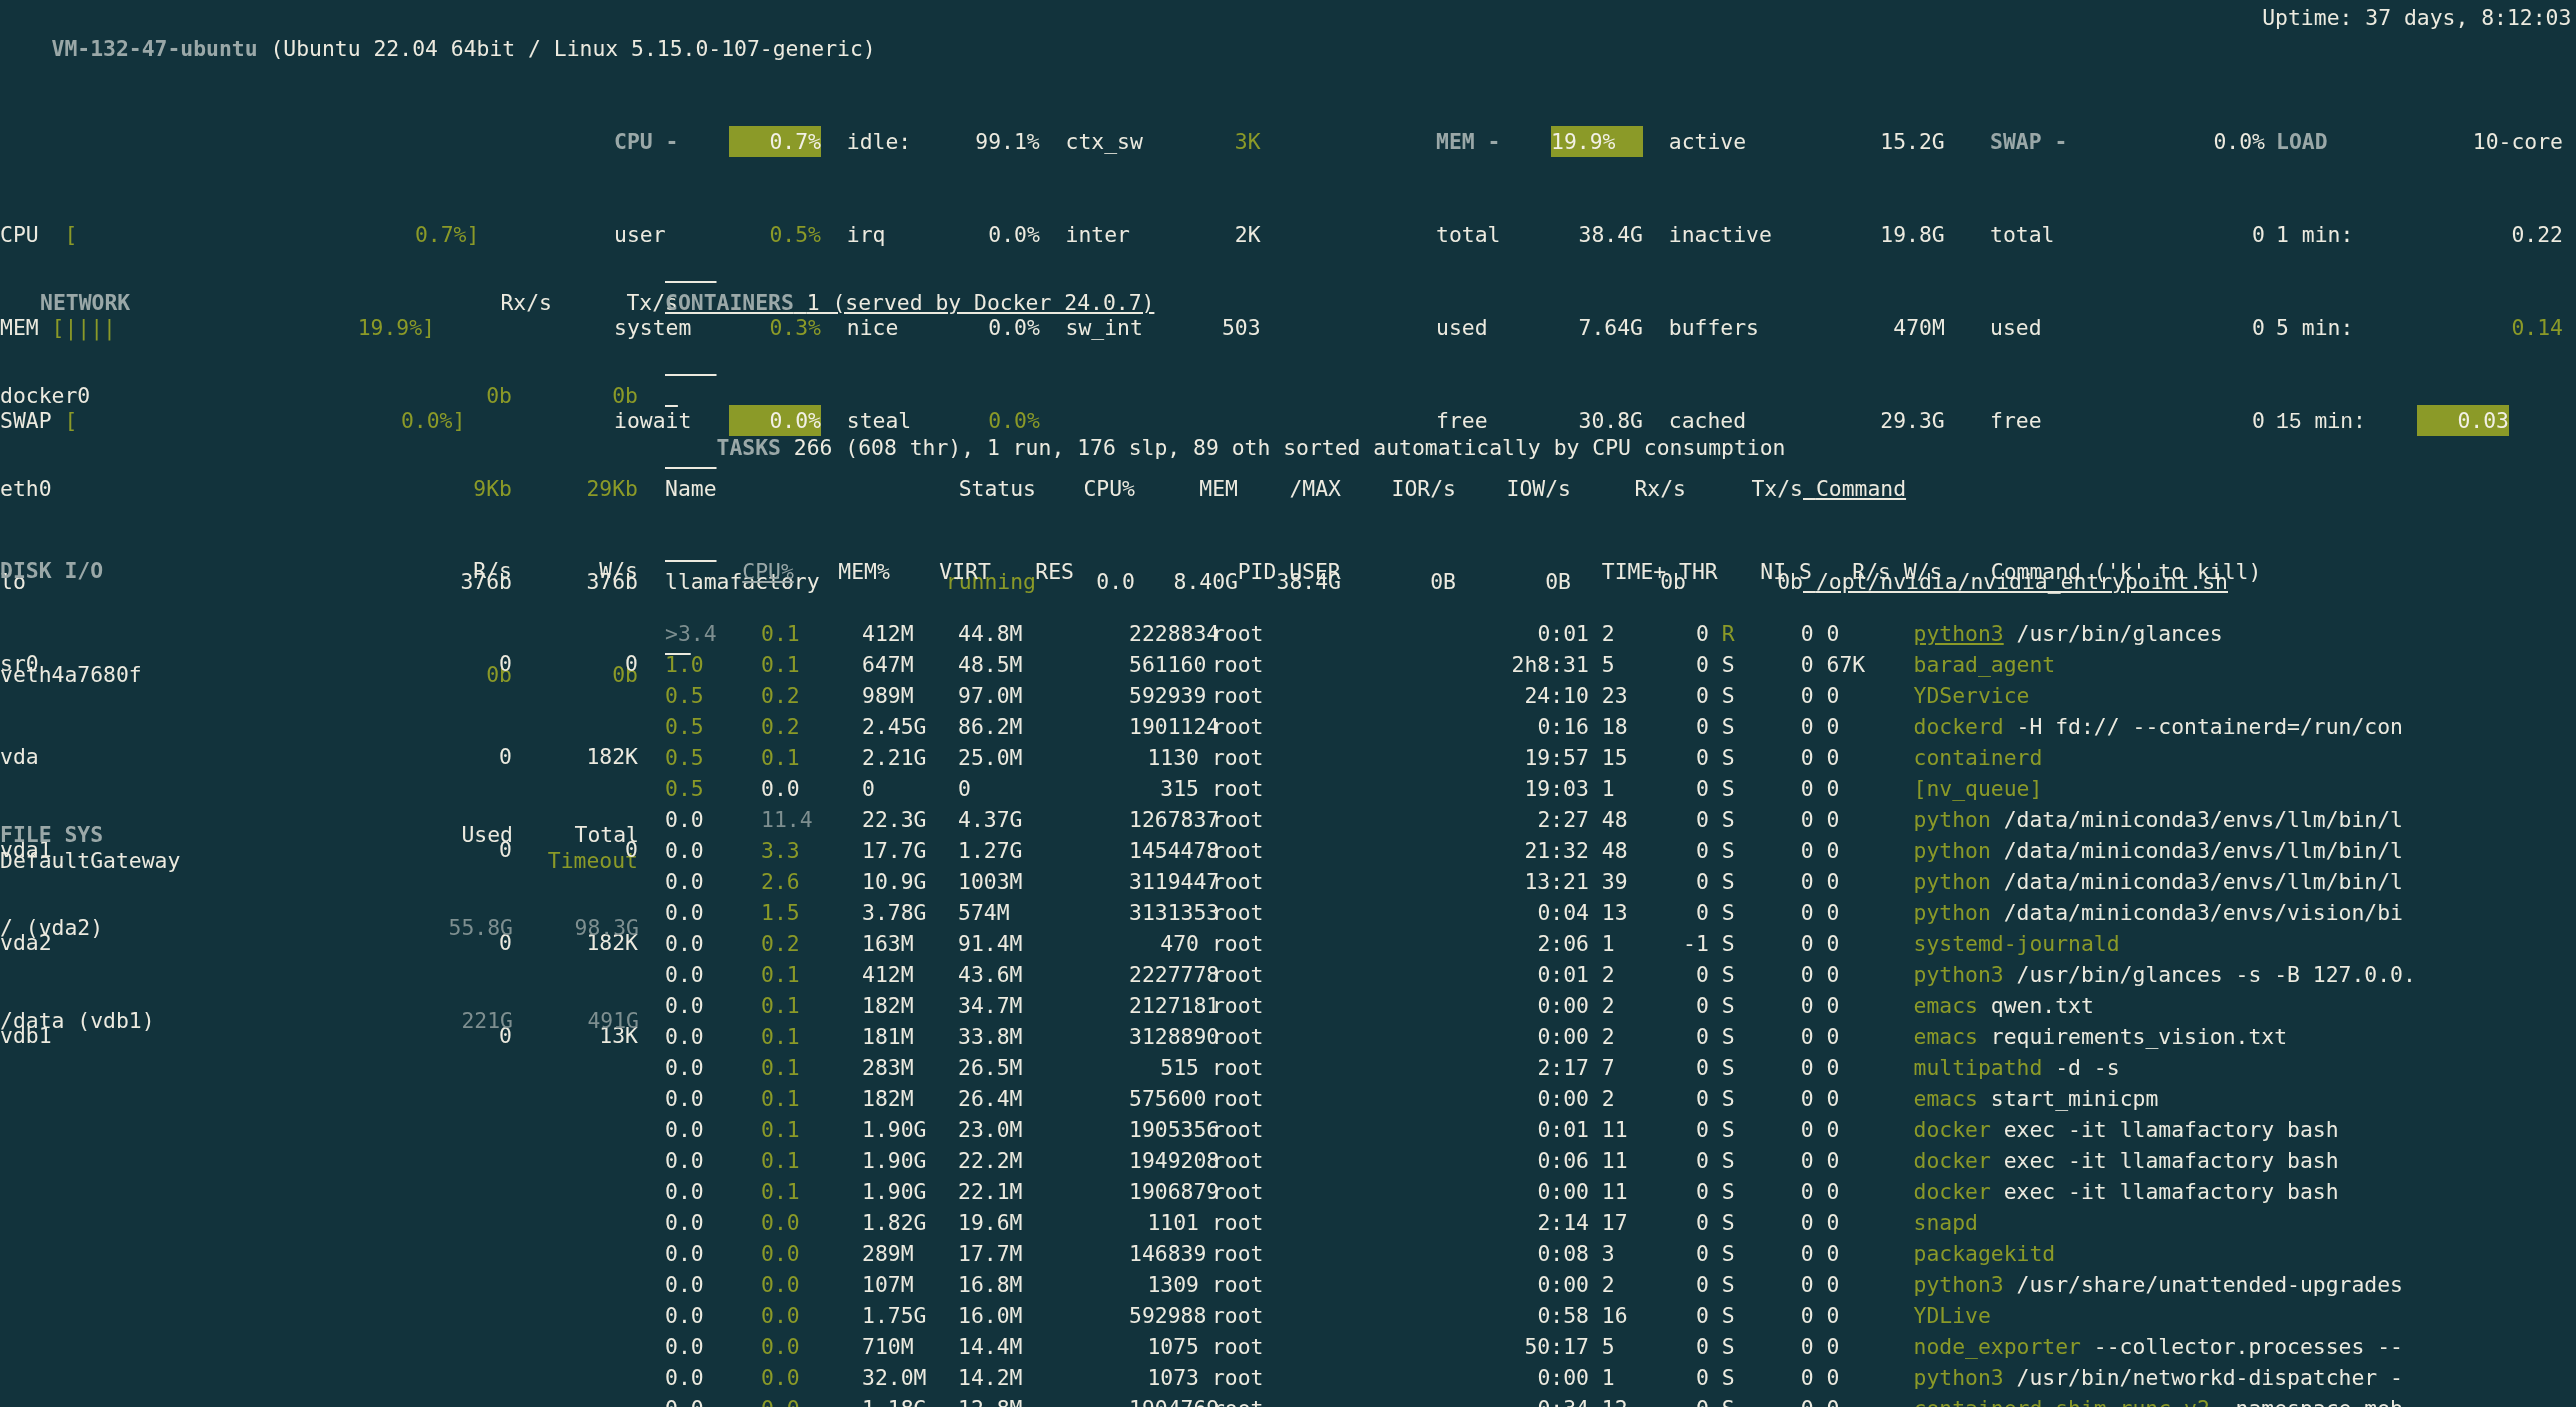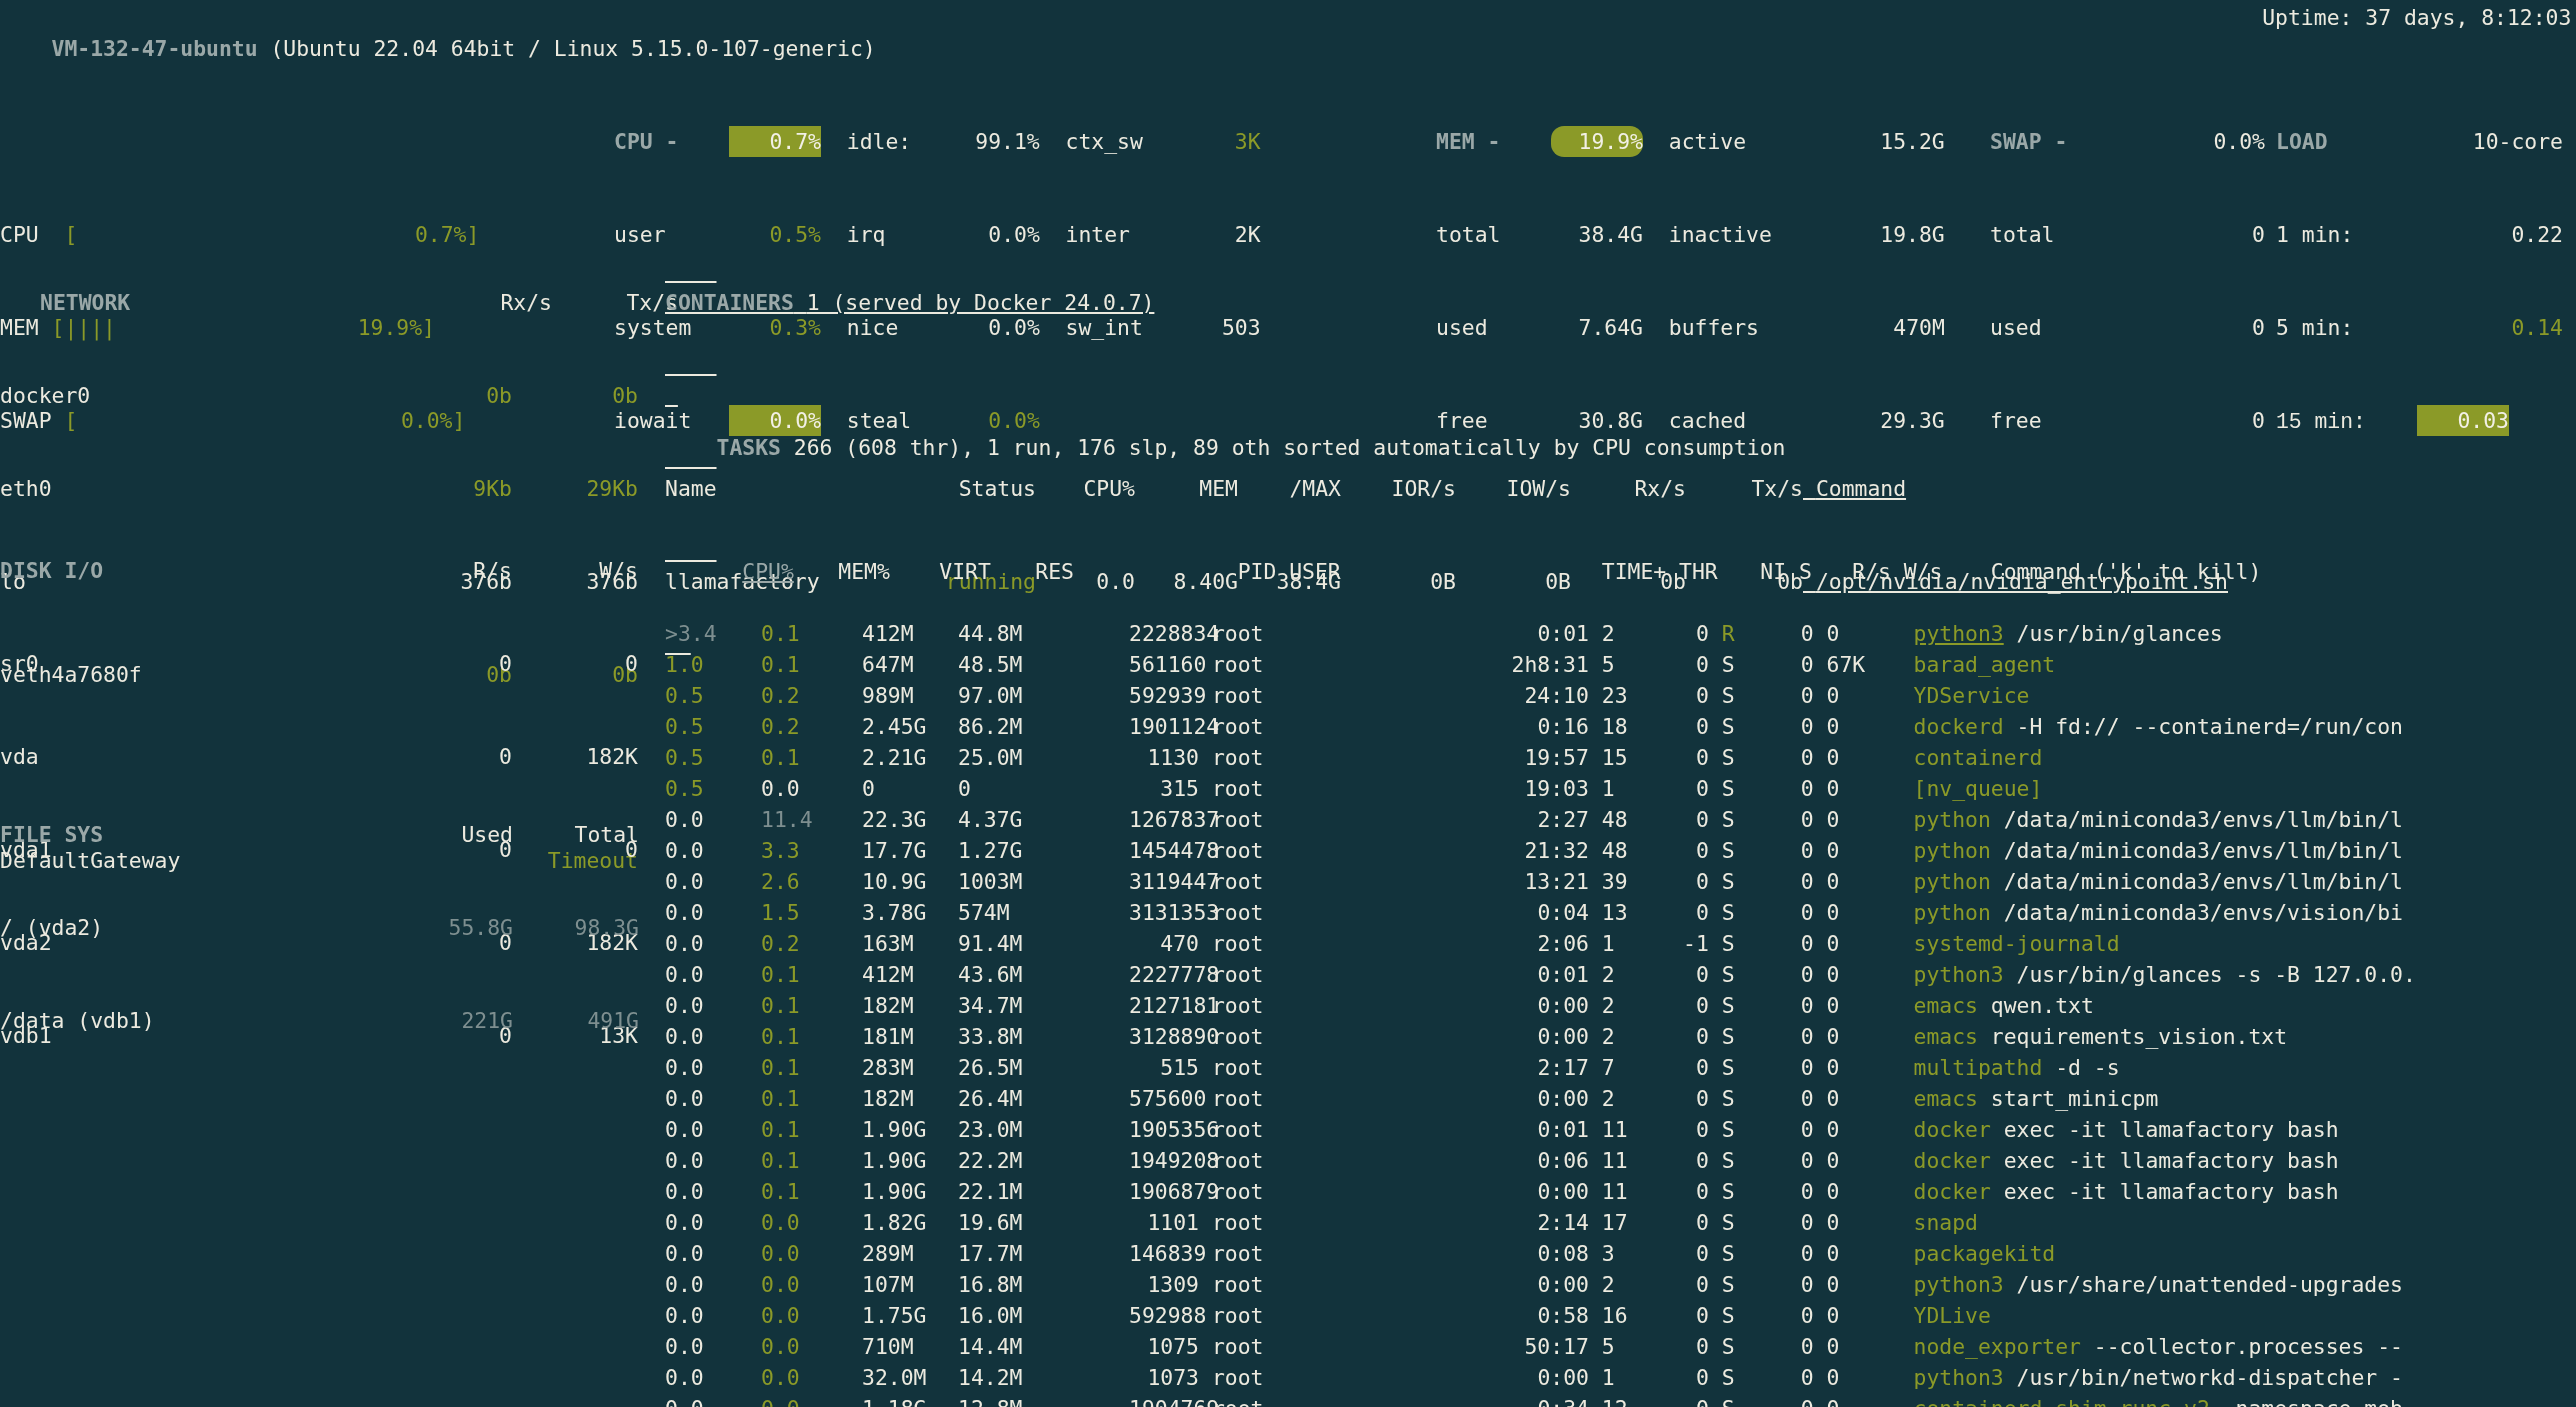--- a/index.html
+++ b/index.html
@@ -71,21 +71,21 @@
   </div>
 
   <div class="blk" id="cpuhdr">
     <div class="row"><span class="c-title" style="display:inline-block;width:115px;">CPU -</span><span class="hl" style="display:inline-block;width:92px;text-align:right;">0.7%</span><span>  </span><span class="c-def" style="display:inline-block;width:92px;">idle:</span><span class="c-def" style="display:inline-block;width:101px;text-align:right;">99.1%</span><span>  </span><span class="c-def" style="display:inline-block;width:131px;">ctx_sw</span><span class="c-ok" style="display:inline-block;width:64px;text-align:right;">3K</span></div>
     <div class="row"><span class="c-def" style="display:inline-block;width:115px;">user</span><span class="c-ok" style="display:inline-block;width:92px;text-align:right;">0.5%</span><span>  </span><span class="c-def" style="display:inline-block;width:92px;">irq</span><span class="c-def" style="display:inline-block;width:101px;text-align:right;">0.0%</span><span>  </span><span class="c-def" style="display:inline-block;width:131px;">inter</span><span class="c-def" style="display:inline-block;width:64px;text-align:right;">2K</span></div>
     <div class="row"><span class="c-def" style="display:inline-block;width:115px;">system</span><span class="c-ok" style="display:inline-block;width:92px;text-align:right;">0.3%</span><span>  </span><span class="c-def" style="display:inline-block;width:92px;">nice</span><span class="c-def" style="display:inline-block;width:101px;text-align:right;">0.0%</span><span>  </span><span class="c-def" style="display:inline-block;width:131px;">sw_int</span><span class="c-def" style="display:inline-block;width:64px;text-align:right;">503</span></div>
     <div class="row"><span class="c-def" style="display:inline-block;width:115px;">iowait</span><span class="hl" style="display:inline-block;width:92px;text-align:right;">0.0%</span><span>  </span><span class="c-def" style="display:inline-block;width:92px;">steal</span><span class="c-ok" style="display:inline-block;width:101px;text-align:right;">0.0%</span></div>
   </div>
 
   <div class="blk" id="memhdr">
-    <div class="row"><span class="c-title" style="display:inline-block;width:115px;">MEM -</span><span class="hl" style="display:inline-block;width:92px;text-align:right;border-radius:13px;">19.9%</span><span>  </span><span class="c-def" style="display:inline-block;width:172px;">active</span><span class="c-def" style="display:inline-block;width:104px;text-align:right;">15.2G</span></div>
+    <div class="row"><span class="c-title" style="display:inline-block;width:115px;">MEM -</span><span class="hl" style="display:inline-block;width:92px;text-align:left;">19.9%</span><span>  </span><span class="c-def" style="display:inline-block;width:172px;">active</span><span class="c-def" style="display:inline-block;width:104px;text-align:right;">15.2G</span></div>
     <div class="row"><span class="c-def" style="display:inline-block;width:115px;">total</span><span class="c-def" style="display:inline-block;width:92px;text-align:right;">38.4G</span><span>  </span><span class="c-def" style="display:inline-block;width:172px;">inactive</span><span class="c-def" style="display:inline-block;width:104px;text-align:right;">19.8G</span></div>
     <div class="row"><span class="c-def" style="display:inline-block;width:115px;">used</span><span class="c-def" style="display:inline-block;width:92px;text-align:right;">7.64G</span><span>  </span><span class="c-def" style="display:inline-block;width:172px;">buffers</span><span class="c-def" style="display:inline-block;width:104px;text-align:right;">470M</span></div>
     <div class="row"><span class="c-def" style="display:inline-block;width:115px;">free</span><span class="c-def" style="display:inline-block;width:92px;text-align:right;">30.8G</span><span>  </span><span class="c-def" style="display:inline-block;width:172px;">cached</span><span class="c-def" style="display:inline-block;width:104px;text-align:right;">29.3G</span></div>
   </div>
 
   <div class="blk" id="swaphdr">
     <div class="row"><span class="c-title" style="display:inline-block;width:151px;">SWAP -</span><span class="c-def" style="display:inline-block;width:124px;text-align:right;">0.0%</span></div>
     <div class="row"><span class="c-def" style="display:inline-block;width:151px;">total</span><span class="c-def" style="display:inline-block;width:124px;text-align:right;">0</span></div>
     <div class="row"><span class="c-def" style="display:inline-block;width:151px;">used</span><span class="c-def" style="display:inline-block;width:124px;text-align:right;">0</span></div>
     <div class="row"><span class="c-def" style="display:inline-block;width:151px;">free</span><span class="c-def" style="display:inline-block;width:124px;text-align:right;">0</span></div>

